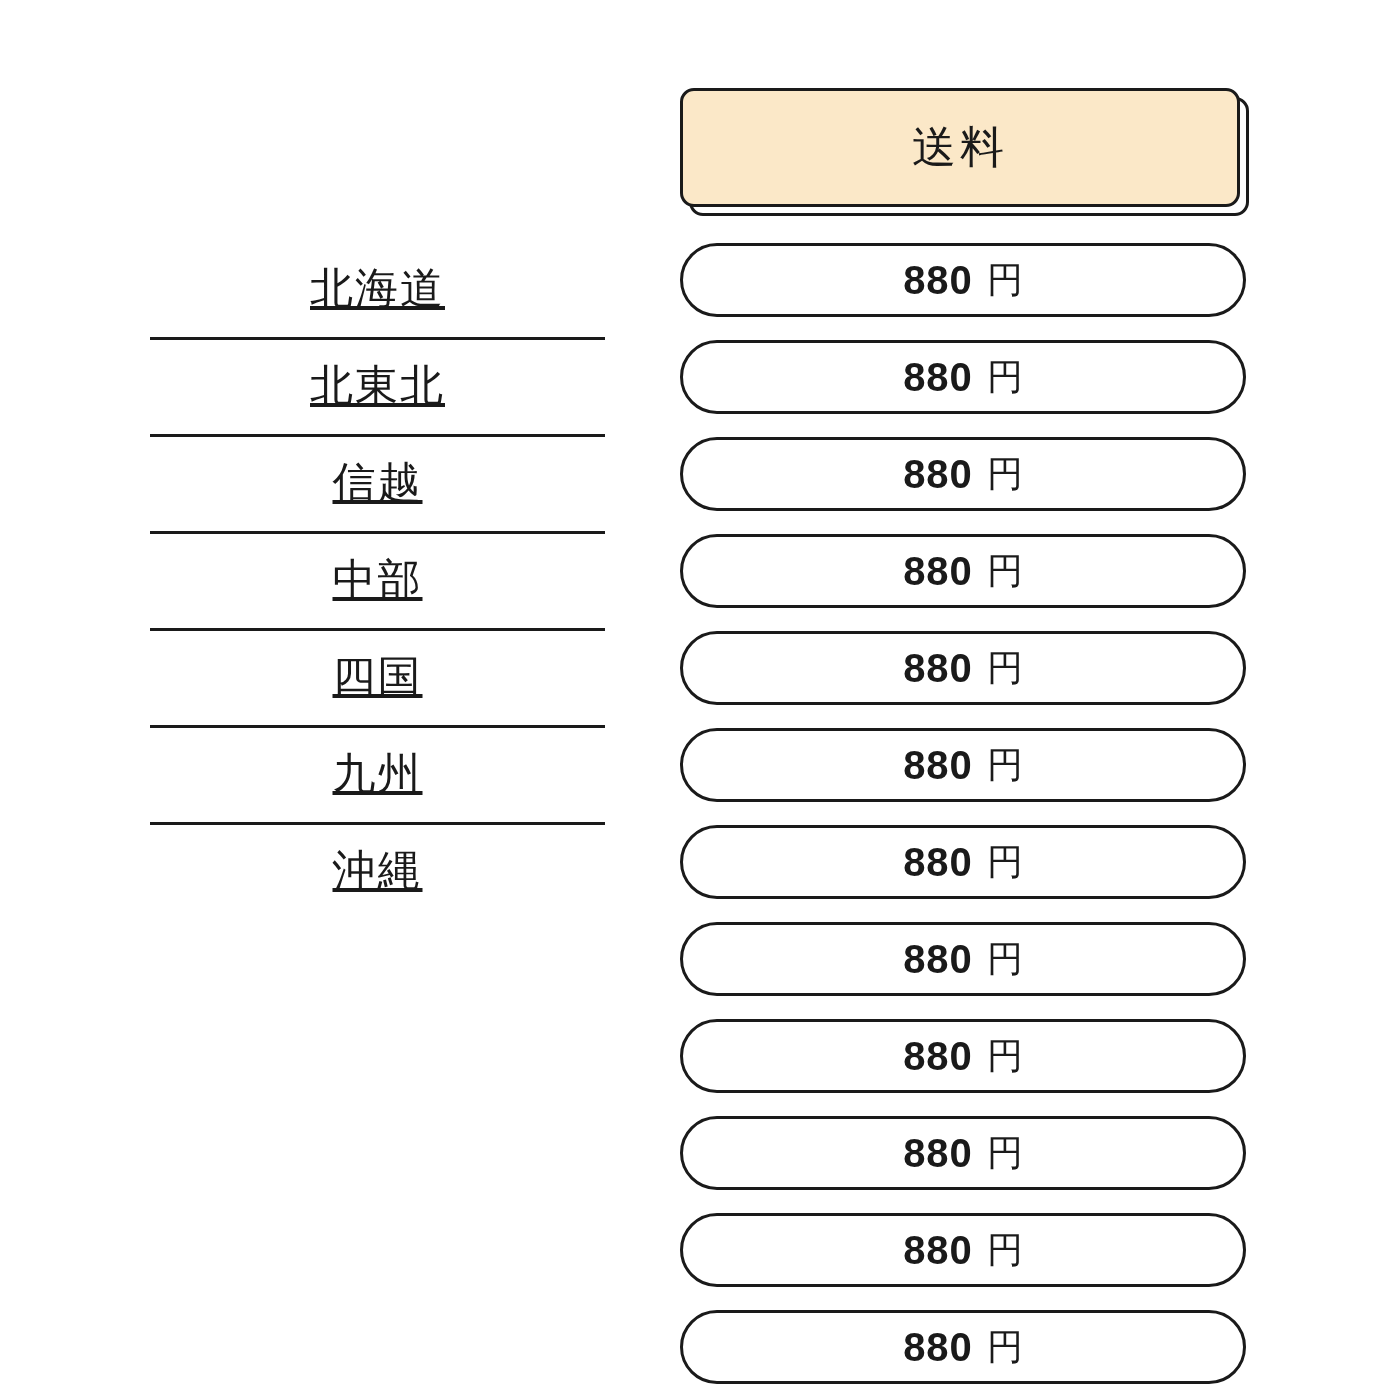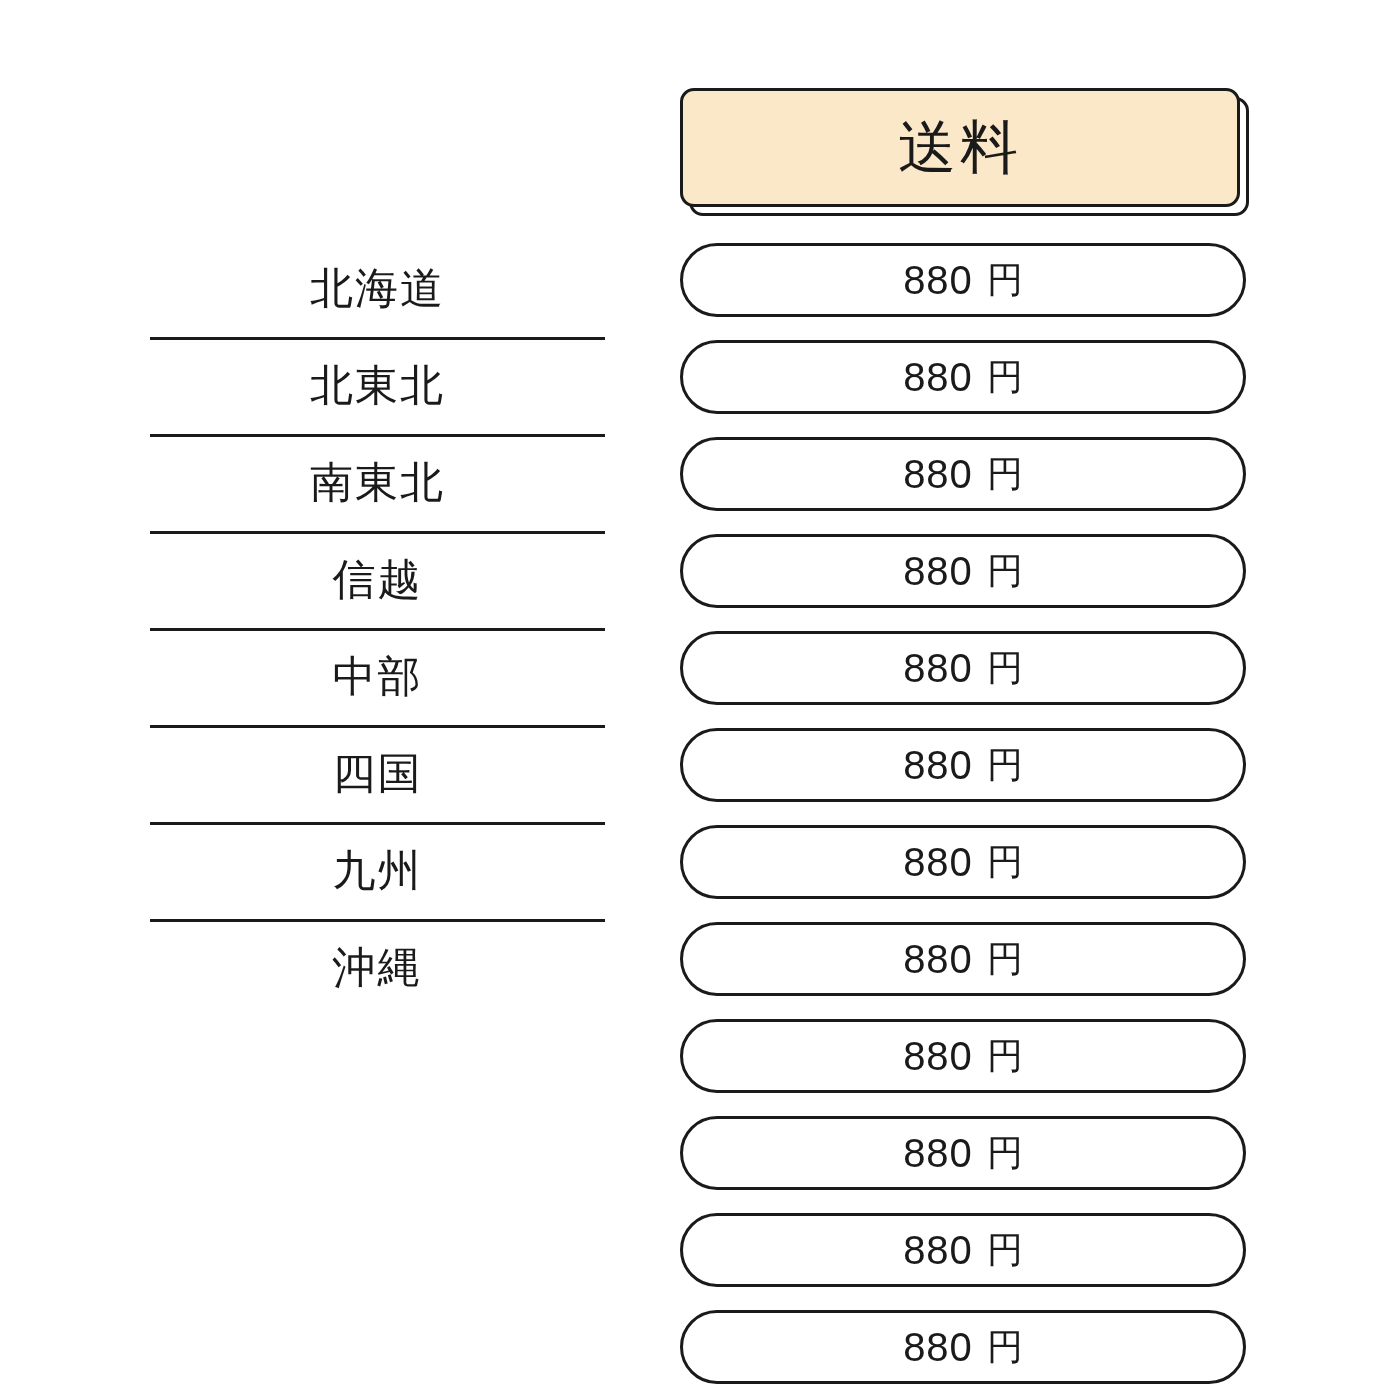--- a/index.html
+++ b/index.html
@@ -27,20 +27,21 @@
     left: 150px;
     top: 240px;
     width: 455px;
   }
   .region-row {
     height: 97px;
     display: flex;
     align-items: center;
     justify-content: center;
     position: relative;
+    text-decoration: underline;
   }
   .region-row + .region-row::before {
     content: "";
     position: absolute;
     left: 0;
     right: 0;
     top: 0;
     height: 3px;
     background: #1a1a1a;
   }
@@ -83,61 +84,59 @@
     height: 119px;
     border-radius: 14px;
     background: #fbe8c8;
     border: 3px solid #1a1a1a;
     box-sizing: border-box;
     display: flex;
     align-items: center;
     justify-content: center;
   }
   .header-chip-label {
-    font-size: 58px;
+    font-size: 44px;
     letter-spacing: 4px;
     font-weight: 500;
     text-align: right;
   }
 
   .price-row {
     width: 566px;
     height: 74px;
     border: 3px solid #1a1a1a;
     border-radius: 37px;
     box-sizing: border-box;
     display: flex;
     align-items: center;
     justify-content: center;
     margin-bottom: 23px;
     background: #ffffff;
   }
   .price-amount {
     font-size: 40px;
     letter-spacing: 1px;
+    font-weight: bold;
   }
   .price-unit {
     font-size: 36px;
     margin-left: 14px;
   }
 </style>
 </head>
 <body>
 
 <div class="sheet">
 
   <div class="regions">
       <div class="region-row">
         <span class="region-label">北海道</span>
       </div>
       <div class="region-row">
         <span class="region-label">北東北</span>
-      </div>
-      <div class="region-row">
-        <span class="region-label">南東北</span>
       </div>
       <div class="region-row">
         <span class="region-label">信越</span>
       </div>
       <div class="region-row">
         <span class="region-label">中部</span>
       </div>
       <div class="region-row">
         <span class="region-label">四国</span>
       </div>

